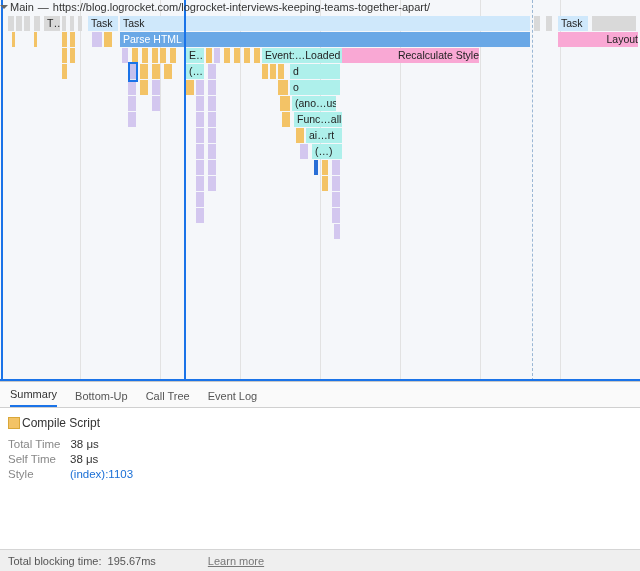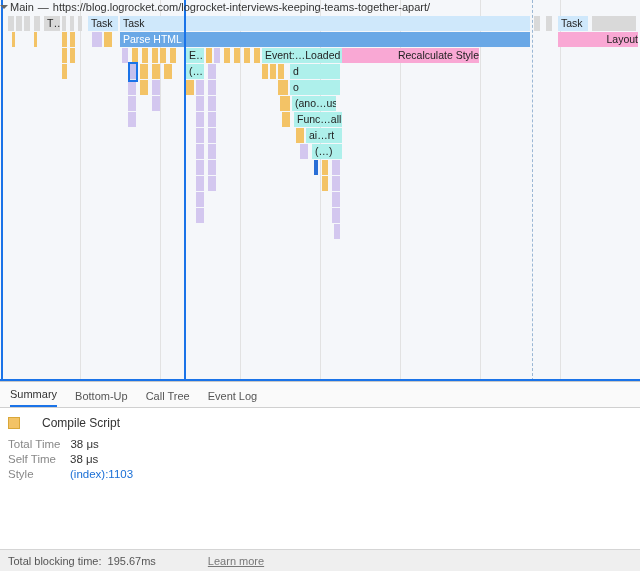--- a/index.html
+++ b/index.html
@@ -111,21 +111,21 @@
   }
   
   .summary {
     padding: 8px 8px 4px 8px;
     font-size: 11.5px;
     color: #666;
   }
   .summary .title-row {
     display: flex;
     align-items: center;
-    gap: 22px;
+    gap: 2px;
     margin-bottom: 8px;
   }
   .summary .swatch {
     width: 12px; height: 12px;
     background: #f3c366;
     border: 1px solid #d9a739;
   }
   .summary .title-text { color: #333; font-size: 12px; }
   .summary .row {
     display: flex;

